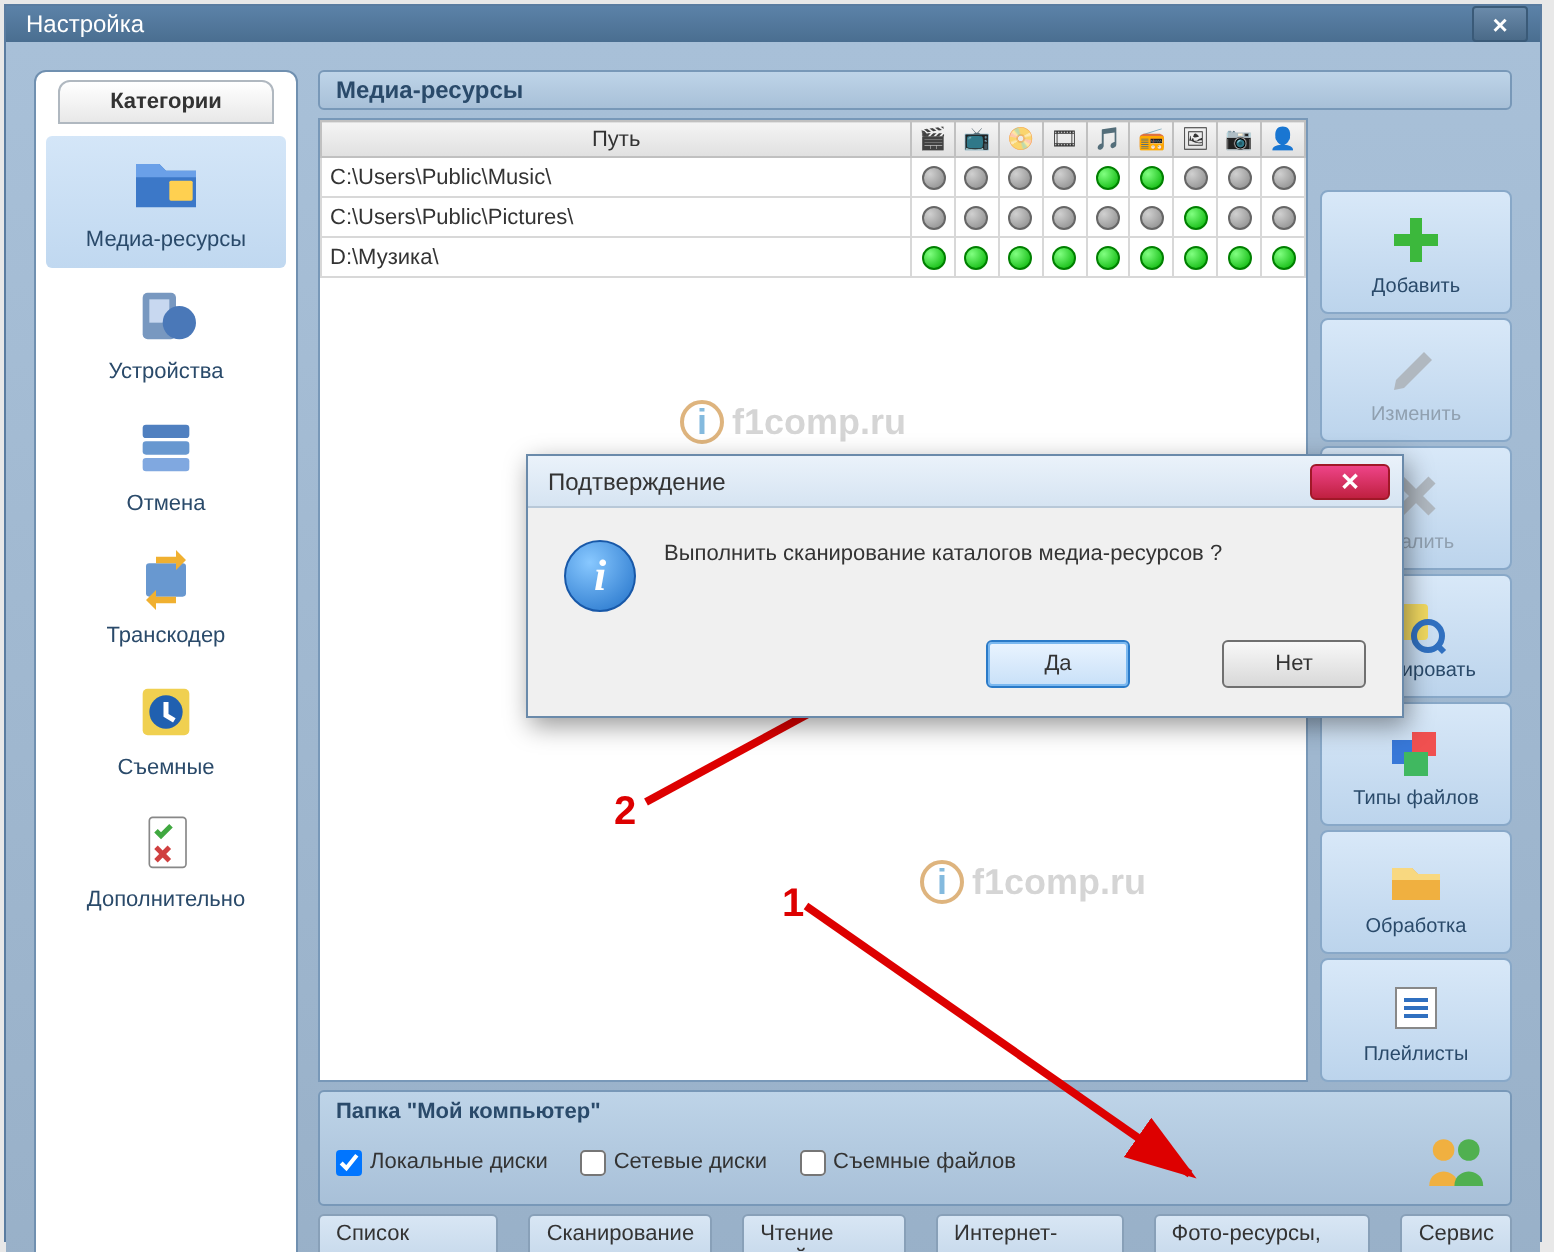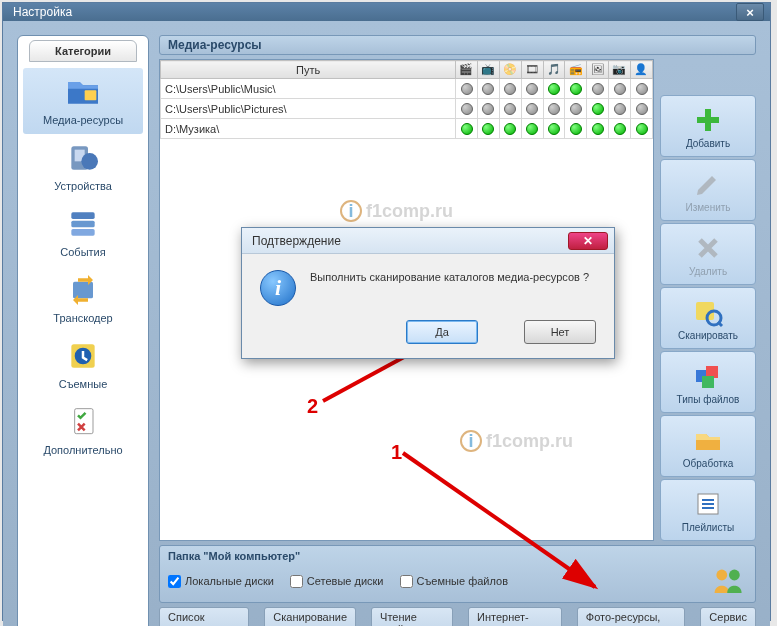--- a/index.html
+++ b/index.html
@@ -200,22 +200,22 @@
     background: linear-gradient(#f8f8f8, #d8d8d8);
     border: 1px solid #707070;
     border-radius: 3px;
     font-size: 11px;
     color: #333;
     cursor: pointer;
   }
   
   .dialog {
     position: absolute;
-    left: 238px; top: 206px;
-    width: 374px;
+    left: 260px; top: 206px;
+    width: 439px;
     background: #f0f0f0;
     border: 1px solid #6a8aaa;
     box-shadow: 2px 4px 12px rgba(0,0,0,0.4);
   }
   .dialog .dlg-titlebar {
     height: 26px;
     background: linear-gradient(#eaf2fa, #d6e4f2);
     border-bottom: 1px solid #b8c8d8;
     display: flex;
     align-items: center;
@@ -315,21 +315,21 @@
           <span>Устройства</span>
         </div>
         <div class="cat-item">
           <div class="cat-icon">
             <svg viewBox="0 0 48 48">
                 <rect x="10" y="10" width="28" height="8" rx="2" fill="#5080c0"></rect>
                 <rect x="10" y="20" width="28" height="8" rx="2" fill="#6898d0"></rect>
                 <rect x="10" y="30" width="28" height="8" rx="2" fill="#80a8e0"></rect>
               </svg>
           </div>
-          <span>События</span>
+          <span>Отмена</span>
         </div>
         <div class="cat-item">
           <div class="cat-icon">
             <svg viewBox="0 0 48 48">
                 <rect x="12" y="14" width="24" height="20" rx="2" fill="#6898d0"></rect>
                 <path fill="#f0b030" d="M30 6l6 6-6 6v-4h-12v-4h12z"></path>
                 <path fill="#f0b030" d="M18 42l-6-6 6-6v4h12v4h-12z"></path>
               </svg>
           </div>
           <span>Транскодер</span>

